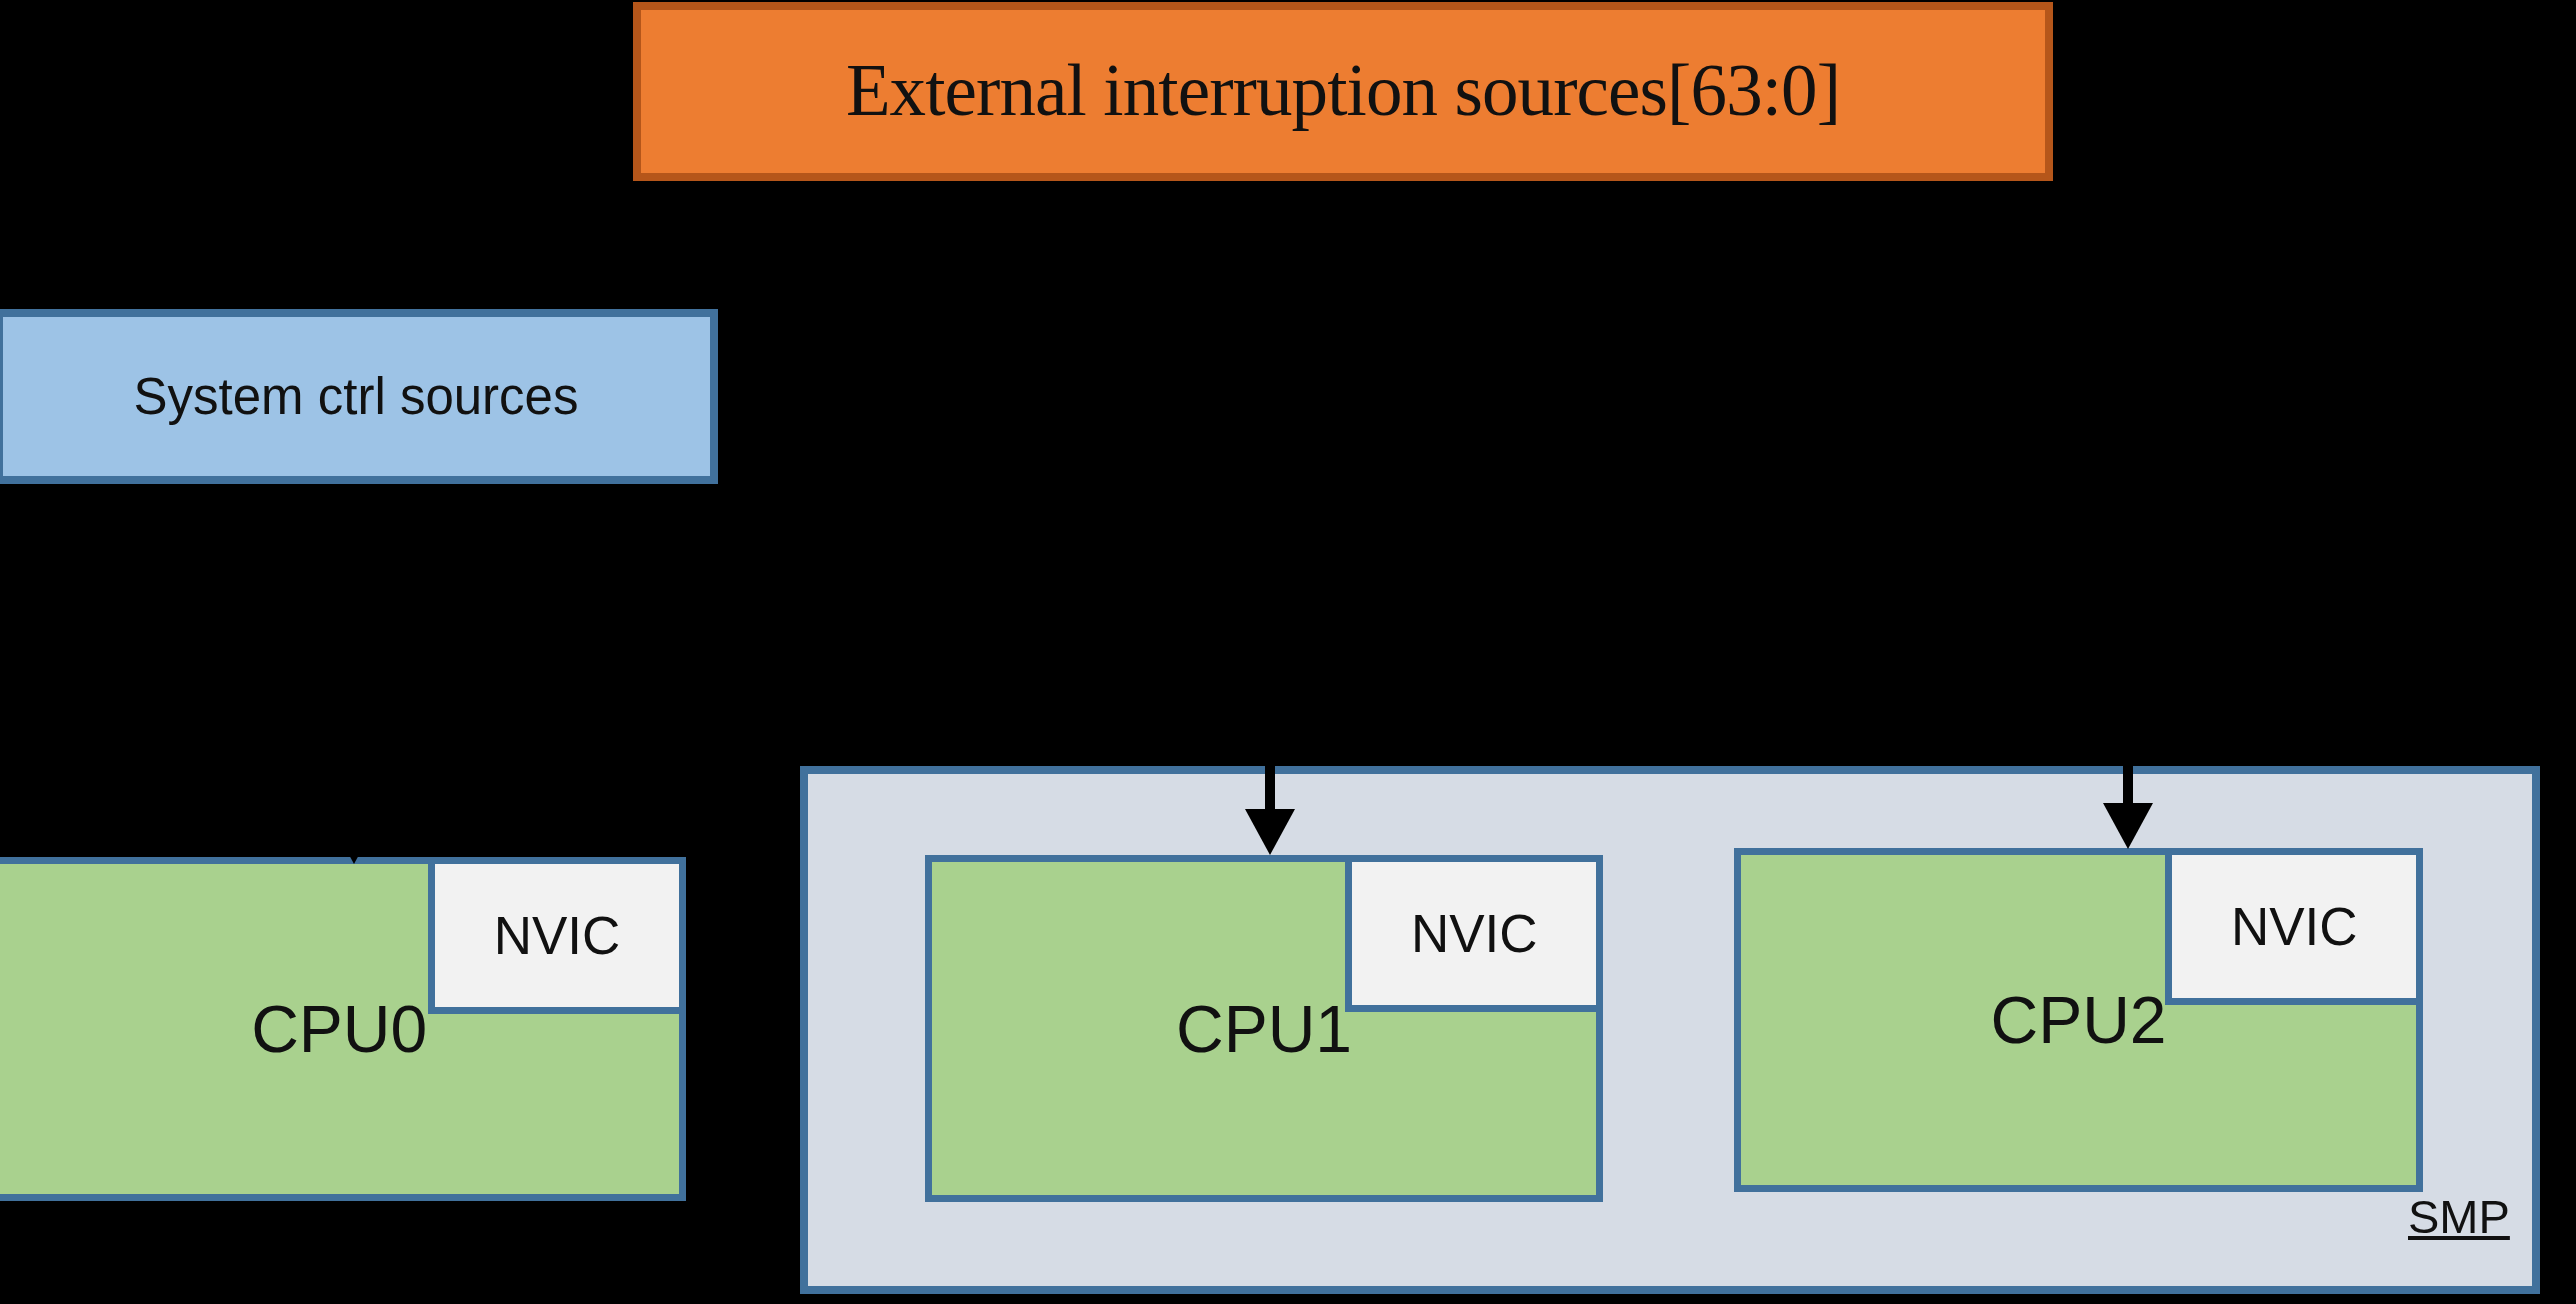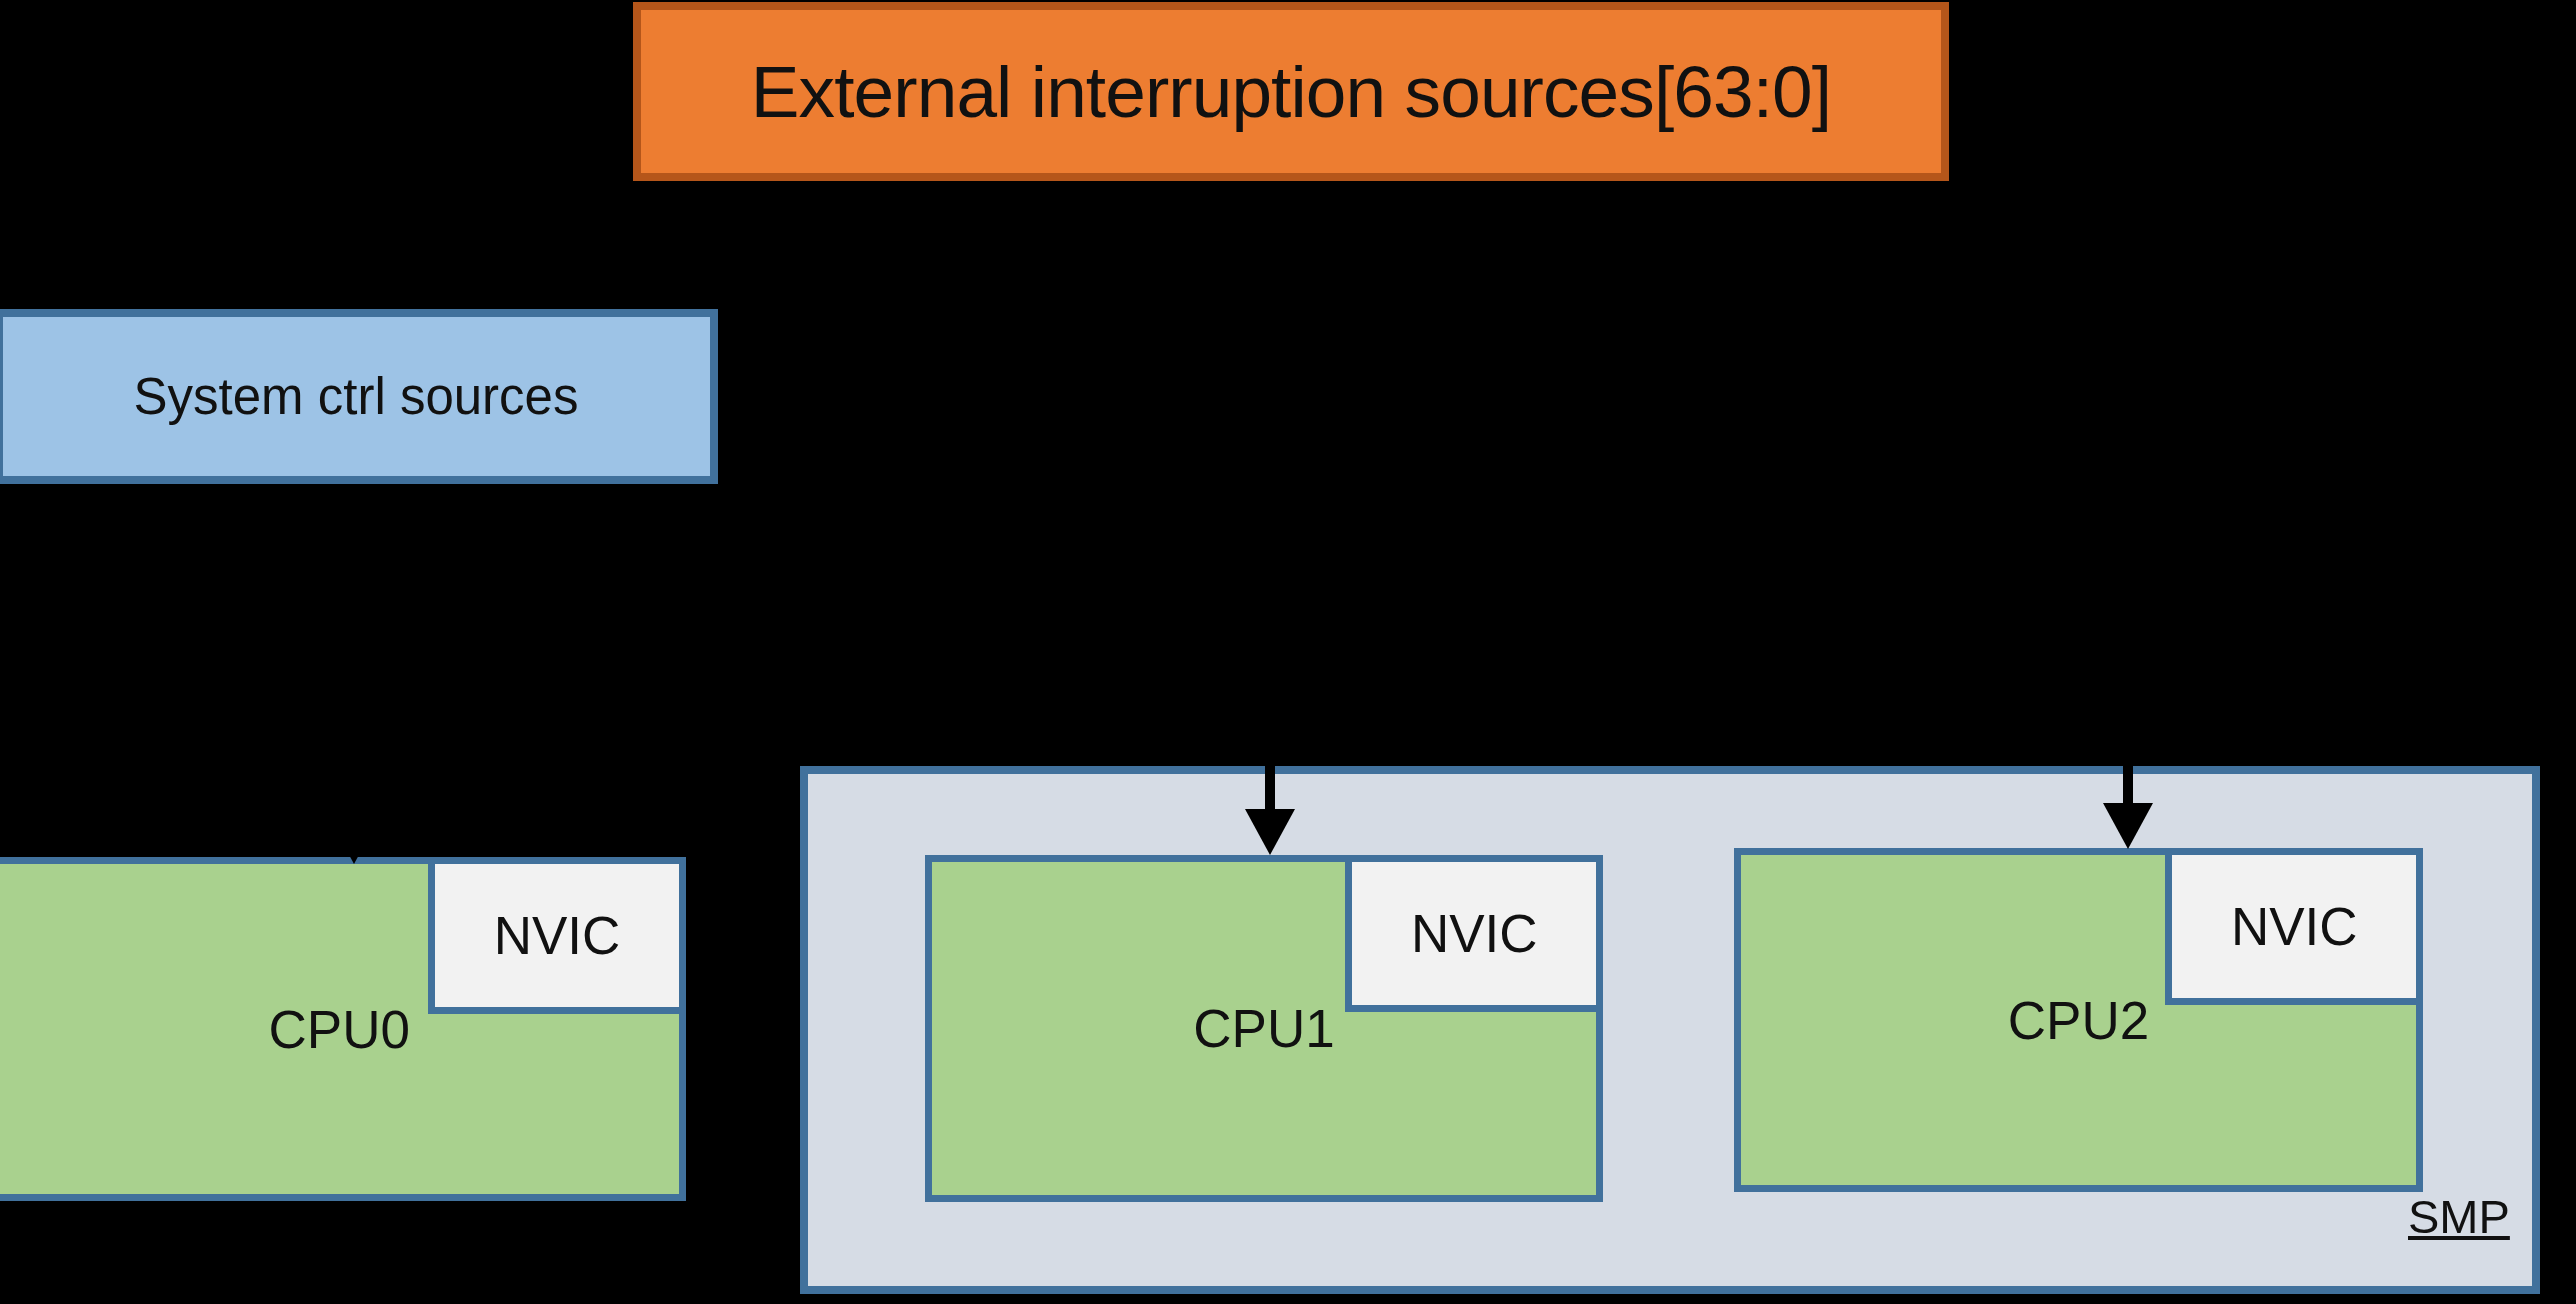--- a/index.html
+++ b/index.html
@@ -20,23 +20,24 @@
   .canvas{
     position:relative;
     width:2576px;height:1305px;
     background:var(--background);
     overflow:hidden;
   }
   .box{position:absolute;display:flex;align-items:center;justify-content:center;}
 
   
   .title-box{
-    left:633px;top:1.8px;width:1316px;height:179px;
+    left:633px;top:1.8px;width:1420px;height:179px;
     background:var(--title_fill);
     border:8.2px solid var(--title_border);
+    font-family:Liberation Serif, serif;
   }
   .title-box .label{
     font-size:73px;letter-spacing:-0.9px;white-space:nowrap;color:var(--text);
   }
 
   
   .sysctrl-box{
     left:-5.5px;top:309px;width:723px;height:175px;
     background:var(--sysctrl_fill);
     border:8.2px solid var(--box_border_blue);
@@ -54,21 +55,21 @@
     font-size:47px;line-height:1;color:var(--text);
   }
 
   
   .cpu-box{
     position:absolute;
     background:var(--cpu_fill);
     border:7.3px solid var(--box_border_blue);
     display:flex;align-items:center;justify-content:center;
   }
-  .cpu-box .cpu-label{font-size:53px;white-space:nowrap;}
+  .cpu-box .cpu-label{font-size:66px;white-space:nowrap;}
   .cpu0{left:-7.3px;top:857px;width:693px;height:344px;}
   .cpu1{left:925px;top:855px;width:678px;height:347px;}
   .cpu2{left:1734px;top:848px;width:689px;height:344px;}
 
   
   .nvic-box{
     position:absolute;top:-7.3px;right:-7.3px;
     width:258px;height:157px;
     background:var(--nvic_fill);
     border:7.3px solid var(--box_border_blue);

